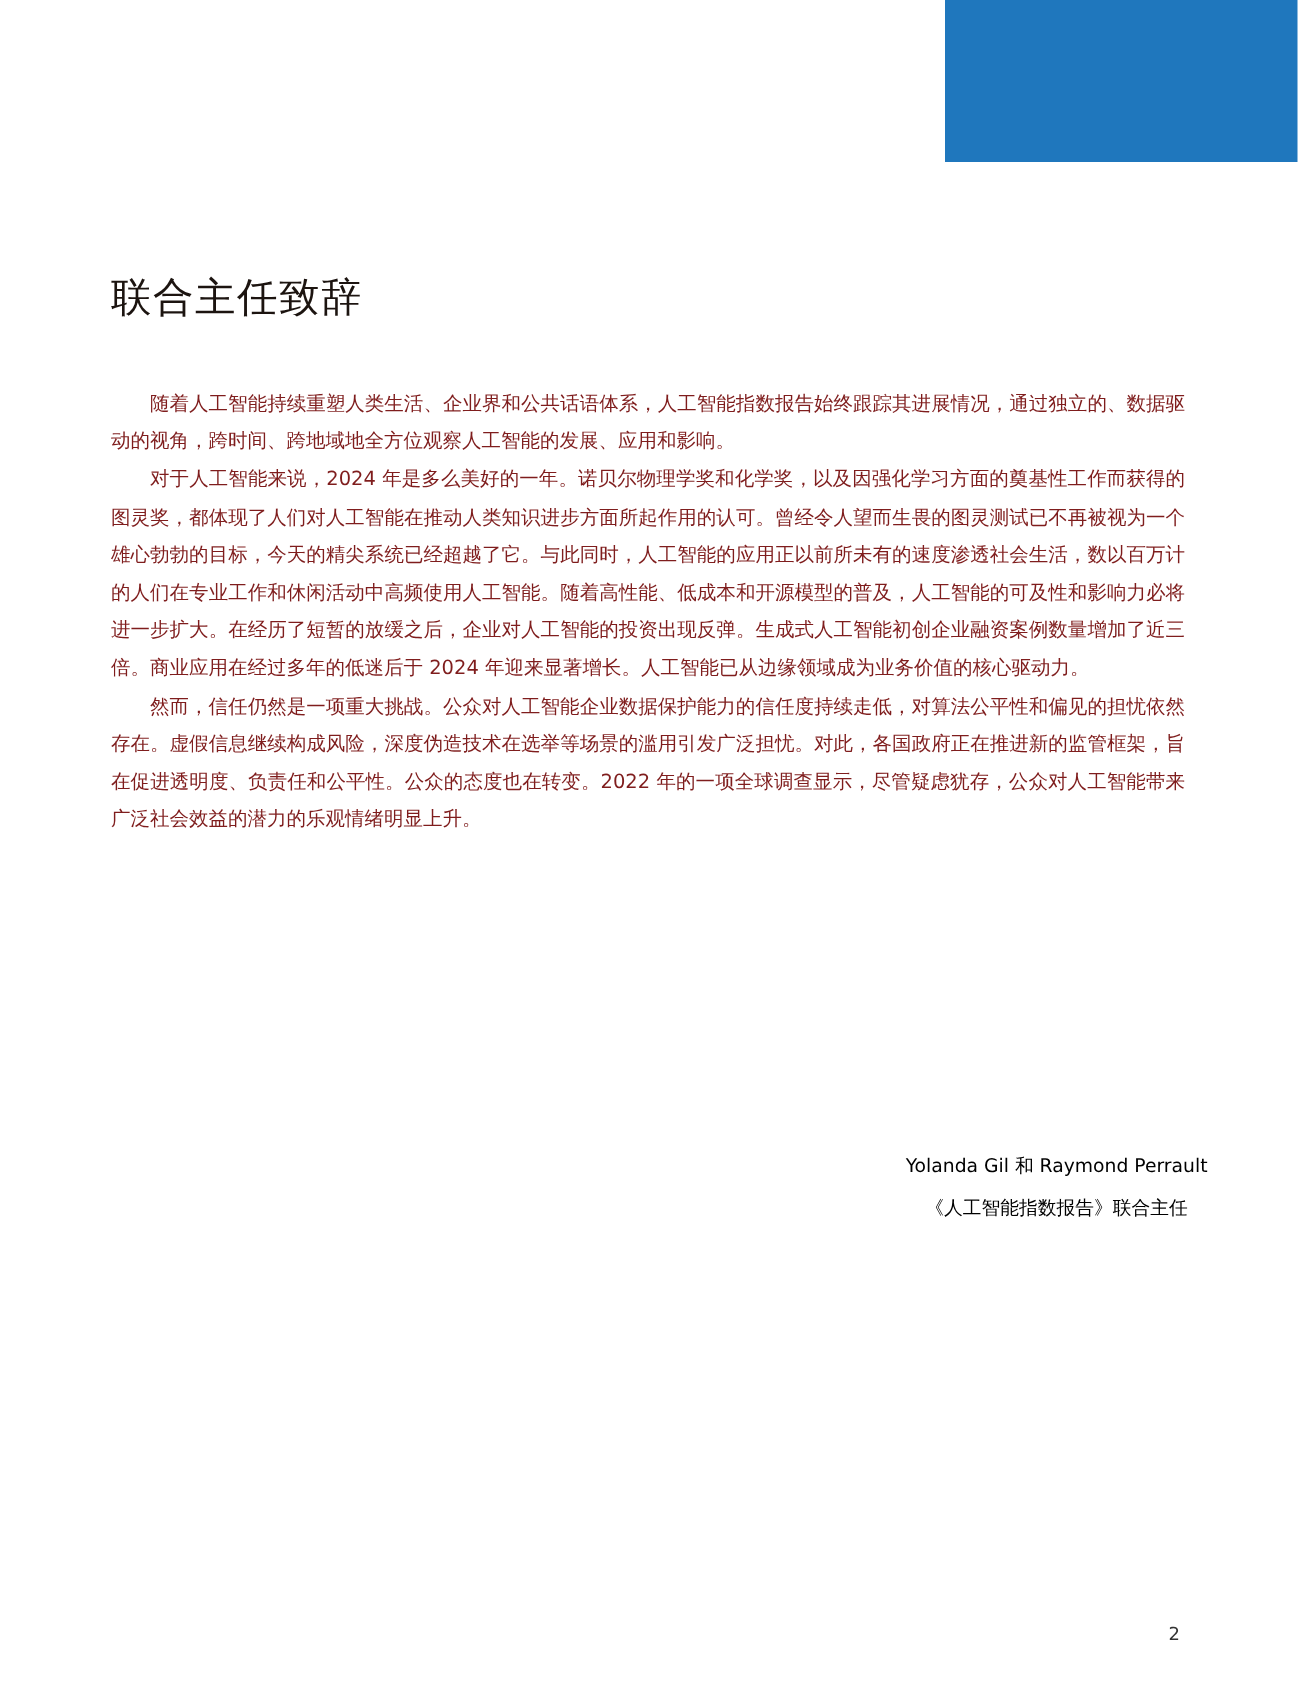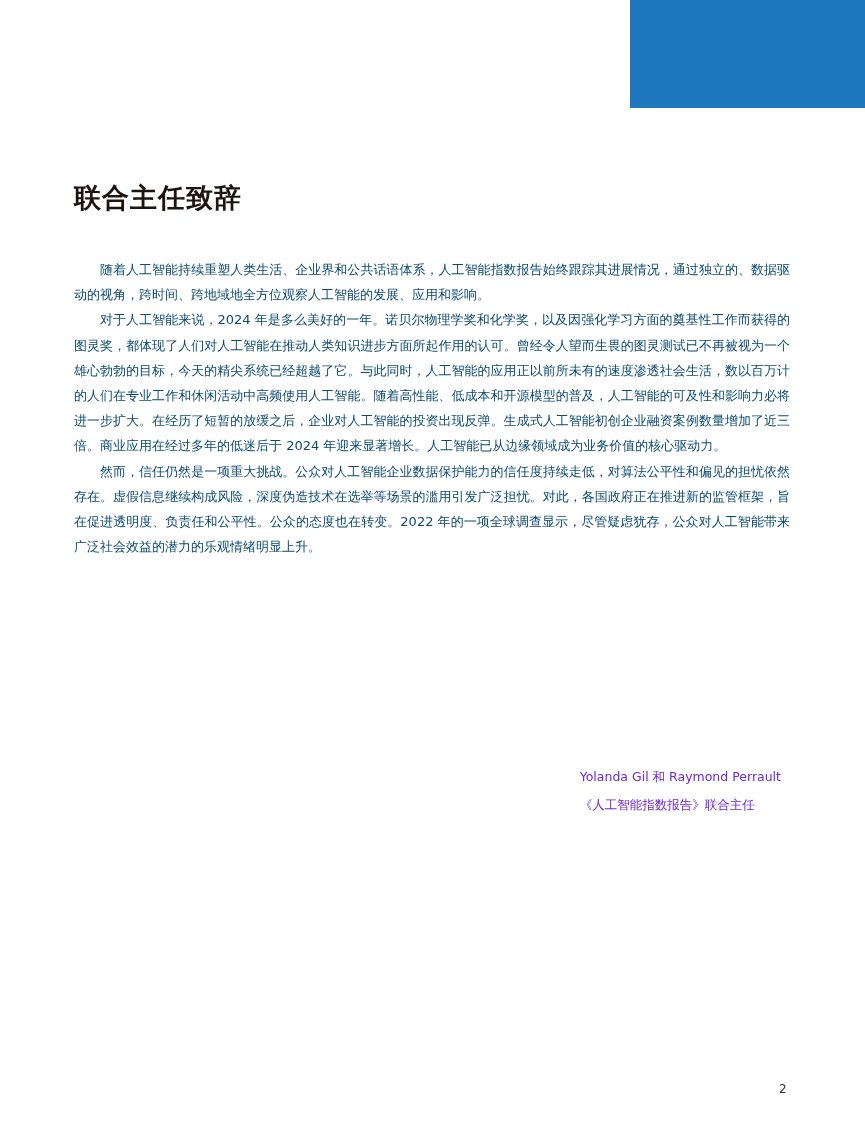--- a/index.html
+++ b/index.html
@@ -1,22 +1,22 @@
 <!DOCTYPE html>
 <html><head>
 <meta charset="utf-8">
 <style>
   html, body { margin: 0; padding: 0; background: #ffffff; }
   body { width: 865px; height: 1122px; position: relative; overflow: hidden;
          font-family: "DejaVu Sans", "Liberation Sans", sans-serif; color: #222; }
   .badge { position: absolute; left: 630px; top: 0; width: 235px; height: 108px; background: #1f77bd; }
-  .title { position: absolute; left: 74px; top: 180px; margin: 0; font-size: 27px; font-weight: bold; color: #1c1410; letter-spacing: 1px; }
-  .body { position: absolute; left: 74px; top: 257px; width: 716px; font-size: 13px; line-height: 25.2px; color: #0c4a6e; text-align: justify; }
+  .title { position: absolute; left: 74px; top: 180px; margin: 0; font-size: 27px; font-weight: normal; color: #1c1410; letter-spacing: 1px; }
+  .body { position: absolute; left: 74px; top: 257px; width: 716px; font-size: 13px; line-height: 25.2px; color: #7f1d1d; text-align: justify; }
   .body p { margin: 0; text-indent: 26px; }
-  .sign { position: absolute; right: 84px; top: 763px; text-align: left; font-size: 12.5px; line-height: 28px; color: #6d28d9; }
+  .sign { position: absolute; right: 60px; top: 763px; text-align: center; font-size: 12.5px; line-height: 28px; color: #000000; }
   .page-num { position: absolute; left: 779px; top: 1082px; font-size: 12px; color: #333; }
 </style>
 </head>
 <body>
 
 <div class="badge">
   
   
 </div>
 

